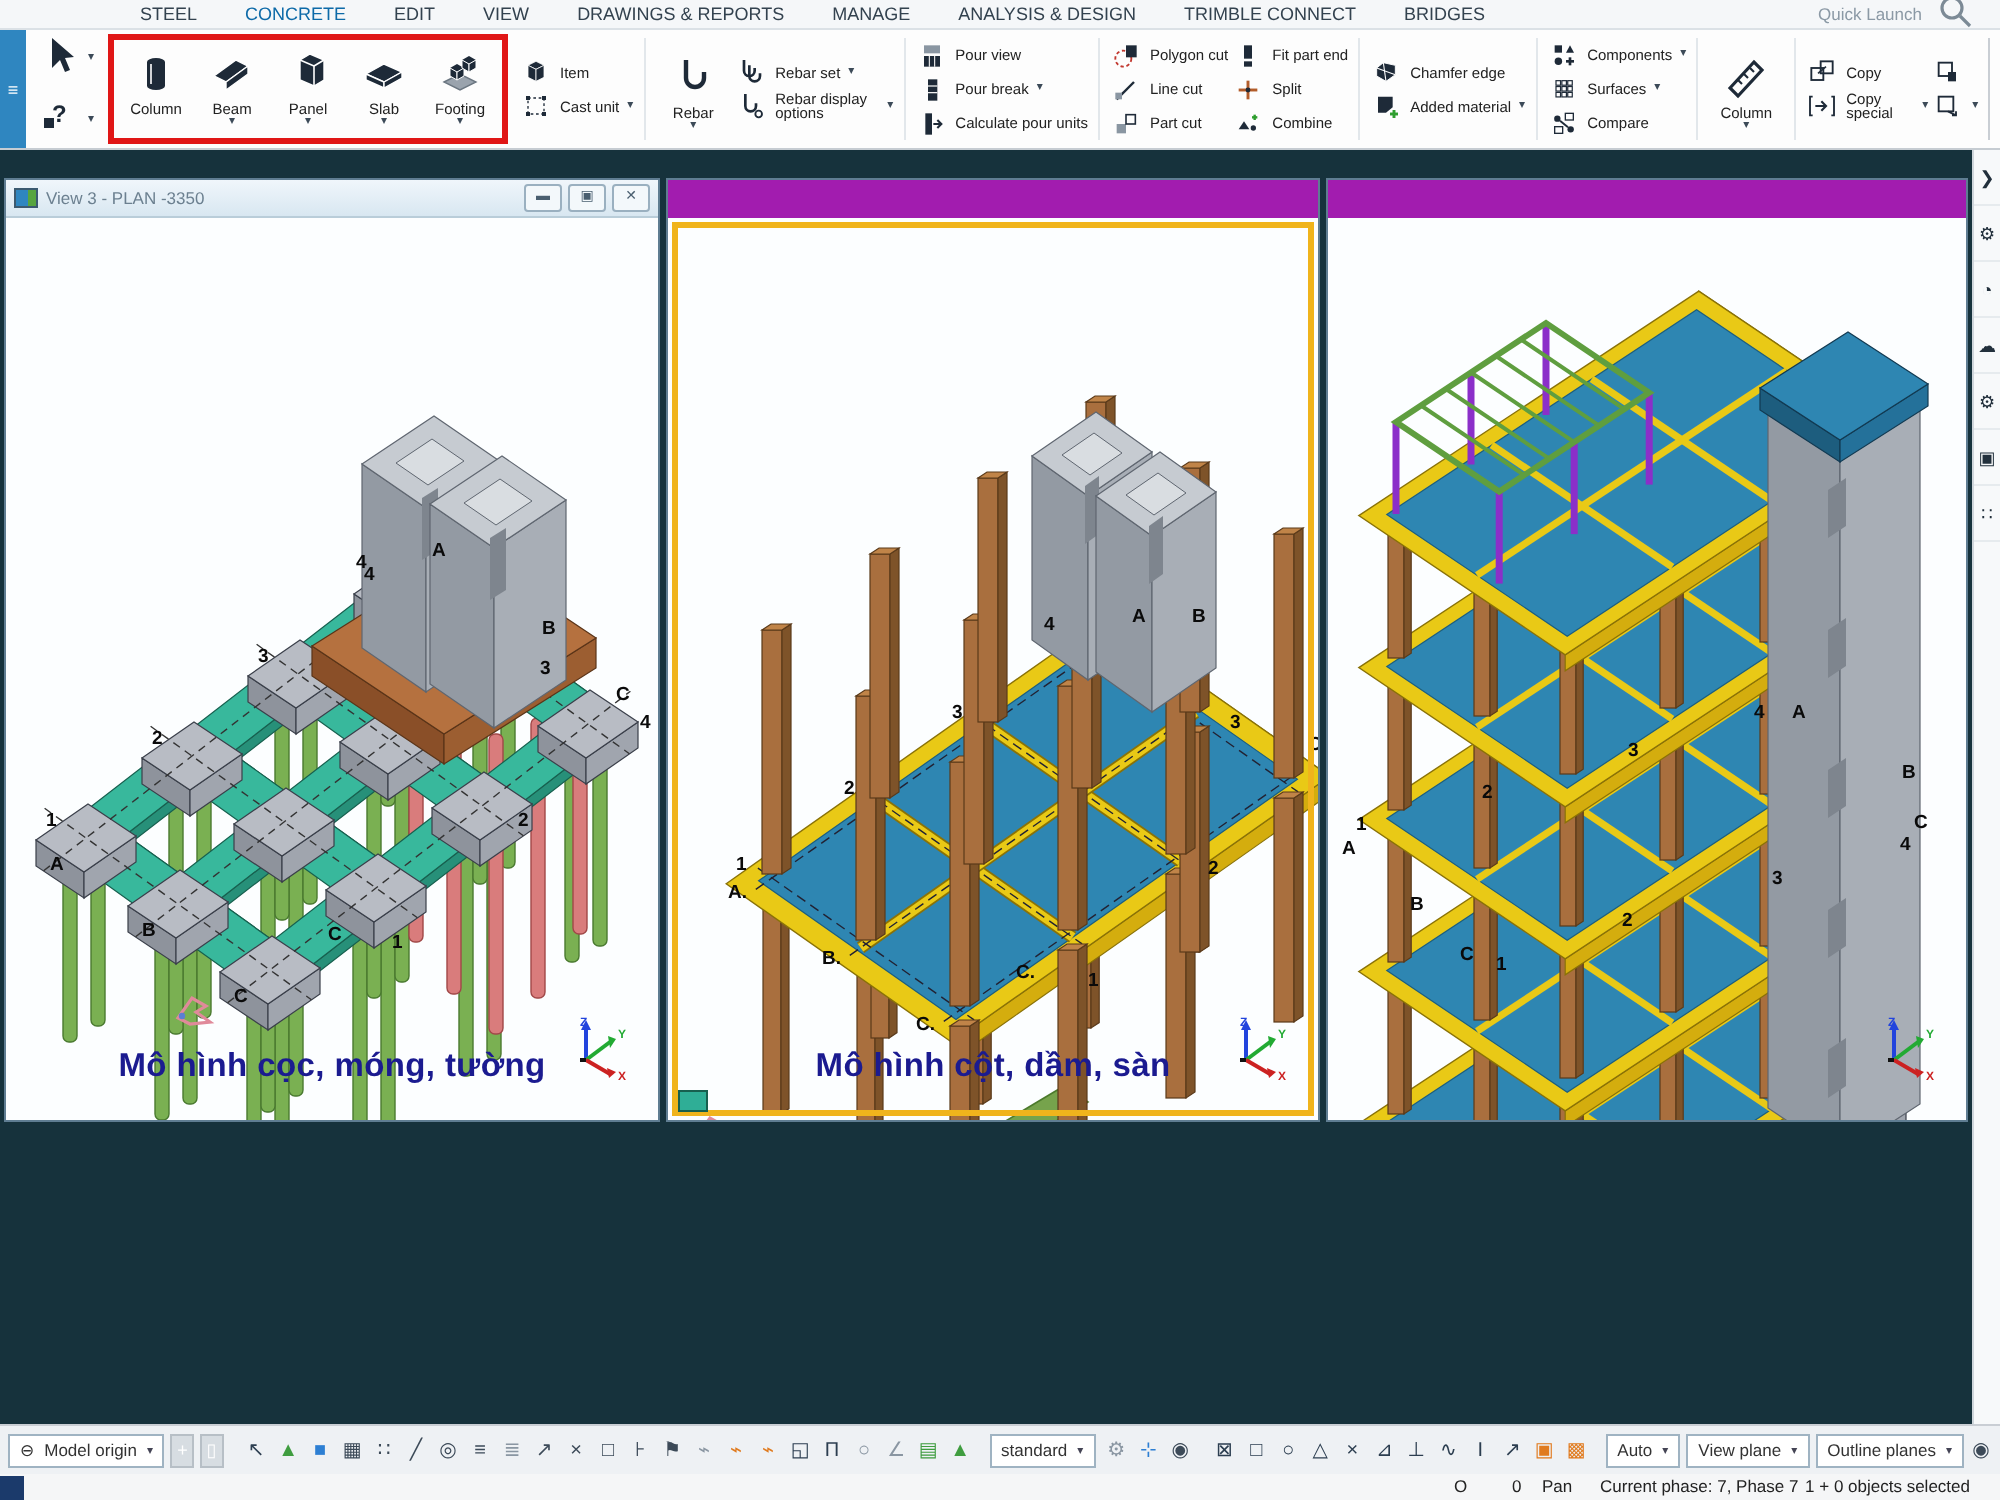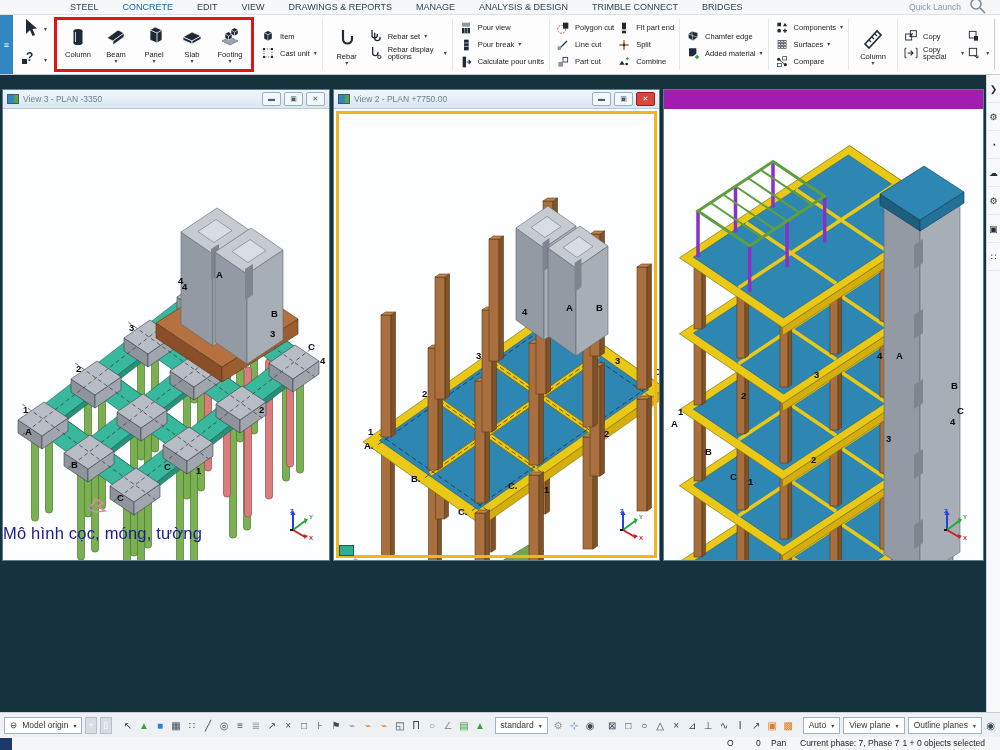--- a/index.html
+++ b/index.html
@@ -41,21 +41,21 @@
             font-size:8.5px;color:#6c8090;padding:0 4px;gap:4px;border-bottom:1px solid #b9cdd9;
             box-sizing:border-box}
   .vp-ico{width:10px;height:8px;background:linear-gradient(90deg,#2f86c0 60%,#57a53f 60%);
           border:1px solid #3c5a70;flex:none}
   .winbtns{margin-left:auto;display:flex;gap:3px}
   .wbtn{width:17px;height:12px;border:1px solid #9ab0c0;border-radius:2px;background:#f3f8fb;
         font-size:7px;line-height:11px;text-align:center;color:#4a5f70}
   .wbtn.close-active{background:#d4463e;border-color:#8f221d;color:#fff}
   .vp-content{position:absolute;top:19px;left:0;right:0;bottom:0;background:#fcfeff;overflow:hidden}
   .active-border{position:absolute;inset:2px;border:3px solid #f0b41c;pointer-events:none;z-index:5}
-  .caption{position:absolute;bottom:17px;left:0;right:0;text-align:left;font-weight:normal;
+  .caption{position:absolute;bottom:17px;left:0;right:0;text-align:center;font-weight:bold;
            font-size:16.5px;color:#1b1b90;z-index:4;letter-spacing:.2px}
   .ucs{position:absolute;right:12px;bottom:20px;z-index:4}
   .scroll-chip{position:absolute;left:5px;bottom:4px;width:13px;height:9px;background:#2fae96;
                border:1px solid #17604f;z-index:6}
   
   .rside{position:absolute;top:75px;right:0;width:14px;bottom:13px;background:#f7f9fa;
          border-left:1px solid #cfd6db;display:flex;flex-direction:column;align-items:center;
          box-sizing:border-box}
   .rside .it{height:27px;width:100%;display:flex;align-items:center;justify-content:center;
              border-bottom:1px solid #e6ebee;font-size:9px;color:#22303c}
@@ -650,29 +650,20 @@
           <polygon points="20.5,28.0 25.0,30.0 21.5,33.0" fill="#cc2222"></polygon>
           <line x1="7" y1="24" x2="10" y2="24" stroke="#111" stroke-width="2"></line>
           <text x="7" y="7" font-size="6" fill="#2244dd" font-family="&quot;Liberation Sans&quot;,sans-serif" font-weight="bold">Z</text>
           <text x="26" y="13" font-size="6" fill="#22aa33" font-family="&quot;Liberation Sans&quot;,sans-serif" font-weight="bold">Y</text>
           <text x="26" y="34" font-size="6" fill="#cc2222" font-family="&quot;Liberation Sans&quot;,sans-serif" font-weight="bold">X</text>
         </svg>
     </div>
   </div>
 
   <div class="vp" style="left:333px;width:327px">
-    <div class="vp-title">
-      <span class="vp-ico"></span>
-      <span>View 2 - PLAN +7750.00</span>
-      <span class="winbtns">
-        <span class="wbtn">▬</span>
-        <span class="wbtn">▣</span>
-        <span class="wbtn close-active">✕</span>
-      </span>
-    </div>
     <div class="vp-content">
       <div class="active-border"></div>
       <svg id="scene2" width="325" height="612" viewBox="0 0 325 612">
           <rect x="47.5" y="330" width="9" height="118" fill="#a96f3e" stroke="#5a3a1a" stroke-width="0.6"></rect>
           <polygon points="56.5,330.0 60.5,327.3 60.5,445.3 56.5,448.0" fill="#7e5329" stroke="#5a3a1a" stroke-width="0.6"></polygon>
           <polygon points="47.5,330.0 51.5,327.3 60.5,327.3 56.5,330.0" fill="#c08448" stroke="#5a3a1a" stroke-width="0.6"></polygon>
           <rect x="94.5" y="363" width="9" height="118" fill="#a96f3e" stroke="#5a3a1a" stroke-width="0.6"></rect>
           <polygon points="103.5,363.0 107.5,360.3 107.5,478.3 103.5,481.0" fill="#7e5329" stroke="#5a3a1a" stroke-width="0.6"></polygon>
           <polygon points="94.5,363.0 98.5,360.3 107.5,360.3 103.5,363.0" fill="#c08448" stroke="#5a3a1a" stroke-width="0.6"></polygon>
           <rect x="101.5" y="292" width="9" height="118" fill="#a96f3e" stroke="#5a3a1a" stroke-width="0.6"></rect>
@@ -785,20 +776,21 @@
           <text x="320" y="266" font-size="9.5" fill="#0a0a0a" font-family="&quot;Liberation Sans&quot;,sans-serif" font-weight="bold">C</text>
           <text x="332" y="280" font-size="9.5" fill="#0a0a0a" font-family="&quot;Liberation Sans&quot;,sans-serif" font-weight="bold">4</text>
           <text x="281" y="255" font-size="9.5" fill="#0a0a0a" font-family="&quot;Liberation Sans&quot;,sans-serif" font-weight="bold">3</text>
           <text x="270" y="328" font-size="9.5" fill="#0a0a0a" font-family="&quot;Liberation Sans&quot;,sans-serif" font-weight="bold">2</text>
           <text x="210" y="384" font-size="9.5" fill="#0a0a0a" font-family="&quot;Liberation Sans&quot;,sans-serif" font-weight="bold">1</text>
           <text x="174" y="380" font-size="9.5" fill="#0a0a0a" font-family="&quot;Liberation Sans&quot;,sans-serif" font-weight="bold">C.</text>
           <text x="262" y="202" font-size="9.5" fill="#0a0a0a" font-family="&quot;Liberation Sans&quot;,sans-serif" font-weight="bold">B</text>
           <polygon points="14.0,460.0 21.0,450.0 28.0,454.0 23.0,457.0 30.0,462.0 20.0,463.0" fill="none" stroke="#e08a9a" stroke-width="1.6"></polygon>
           <circle cx="16" cy="459" r="1.6" fill="#5b7fd4"></circle>
         </svg>
+      <div class="caption">Mô hình cột, dầm, sàn</div>
       <svg class="ucs" width="34" height="34" viewBox="0 0 34 34">
           <line x1="10" y1="24" x2="10" y2="8" stroke="#2244dd" stroke-width="2"></line>
           <polygon points="7.5,9.0 12.5,9.0 10.0,4.0" fill="#2244dd"></polygon>
           <line x1="10" y1="24" x2="22" y2="15" stroke="#22aa33" stroke-width="2"></line>
           <polygon points="21.0,12.0 25.0,13.5 22.0,18.0" fill="#22aa33"></polygon>
           <line x1="10" y1="24" x2="22" y2="31" stroke="#cc2222" stroke-width="2"></line>
           <polygon points="20.5,28.0 25.0,30.0 21.5,33.0" fill="#cc2222"></polygon>
           <line x1="7" y1="24" x2="10" y2="24" stroke="#111" stroke-width="2"></line>
           <text x="7" y="7" font-size="6" fill="#2244dd" font-family="&quot;Liberation Sans&quot;,sans-serif" font-weight="bold">Z</text>
           <text x="26" y="13" font-size="6" fill="#22aa33" font-family="&quot;Liberation Sans&quot;,sans-serif" font-weight="bold">Y</text>

